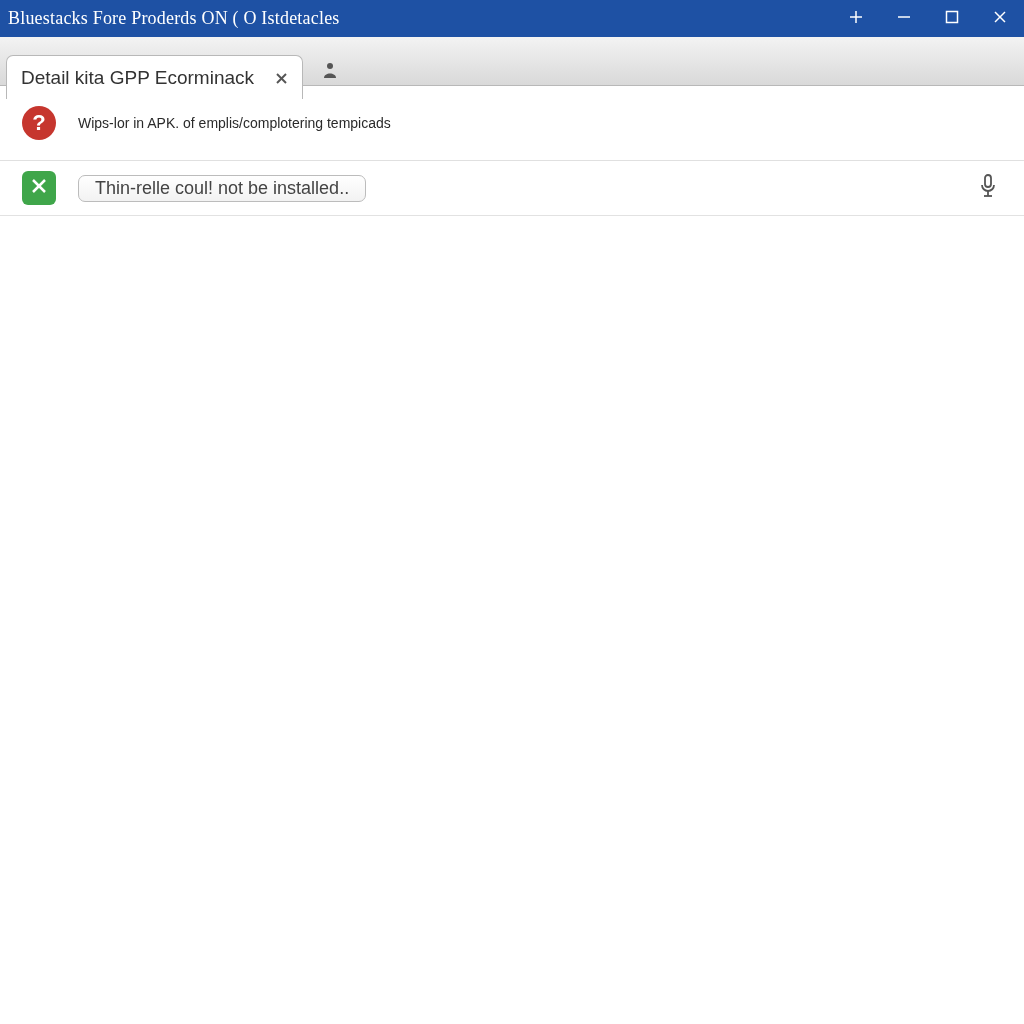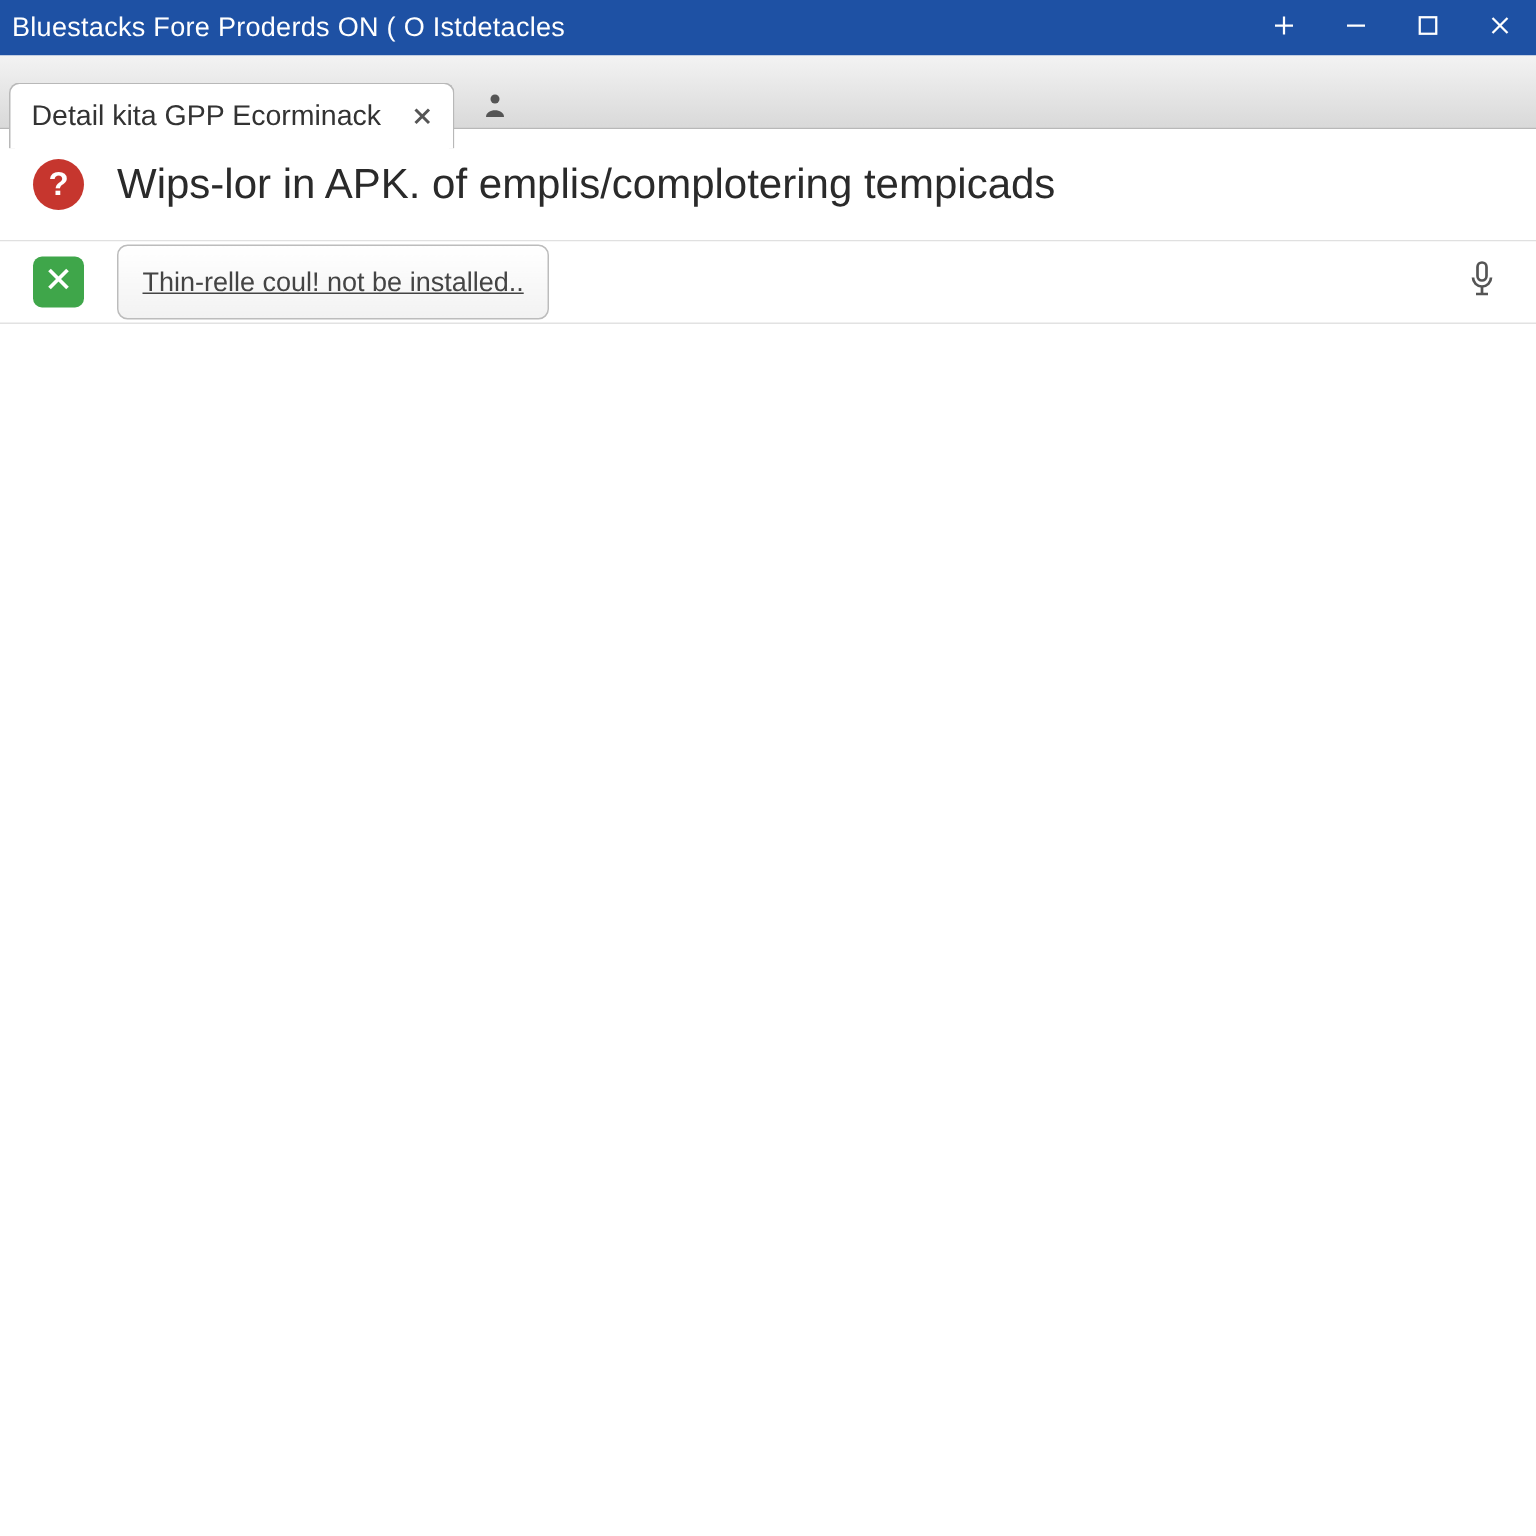--- a/index.html
+++ b/index.html
@@ -20,20 +20,21 @@
       background: #1e51a4;
       display: flex;
       align-items: center;
       color: #ffffff;
       font-size: 18px;
       padding-left: 8px;
     }
     .titlebar-title {
       flex: 1;
       letter-spacing: 0.2px;
+      font-family: Liberation Serif, serif;
     }
     .titlebar-controls {
       display: flex;
       height: 100%;
     }
     .titlebar-btn {
       width: 48px;
       height: 100%;
       display: flex;
       align-items: center;
@@ -125,21 +126,21 @@
       color: #ffffff;
       display: flex;
       align-items: center;
       justify-content: center;
       font-size: 22px;
       font-weight: 600;
       margin-right: 22px;
       flex-shrink: 0;
     }
     .header-text {
-      font-size: 28px;
+      font-size: 14px;
       color: #2a2a2a;
     }
     
     .status-row {
       height: 55px;
       background: #ffffff;
       display: flex;
       align-items: center;
       padding: 0 22px;
       border-bottom: 1px solid #e2e2e2;
@@ -156,31 +157,30 @@
       flex-shrink: 0;
     }
     .status-badge svg {
       width: 16px;
       height: 16px;
       stroke: #ffffff;
       stroke-width: 2.5;
       fill: none;
     }
     .status-chip {
-      height: 50px;
+      height: 27px;
       border: 1px solid #bcbcbc;
       border-radius: 7px;
       background: linear-gradient(#ffffff, #f2f2f2);
       display: flex;
       align-items: center;
       padding: 0 16px;
       font-size: 18px;
       color: #444444;
       min-width: 256px;
-      text-decoration: underline;
     }
     .status-spacer {
       flex: 1;
     }
     .mic-icon {
       width: 28px;
       height: 28px;
       display: flex;
       align-items: center;
       justify-content: center;

